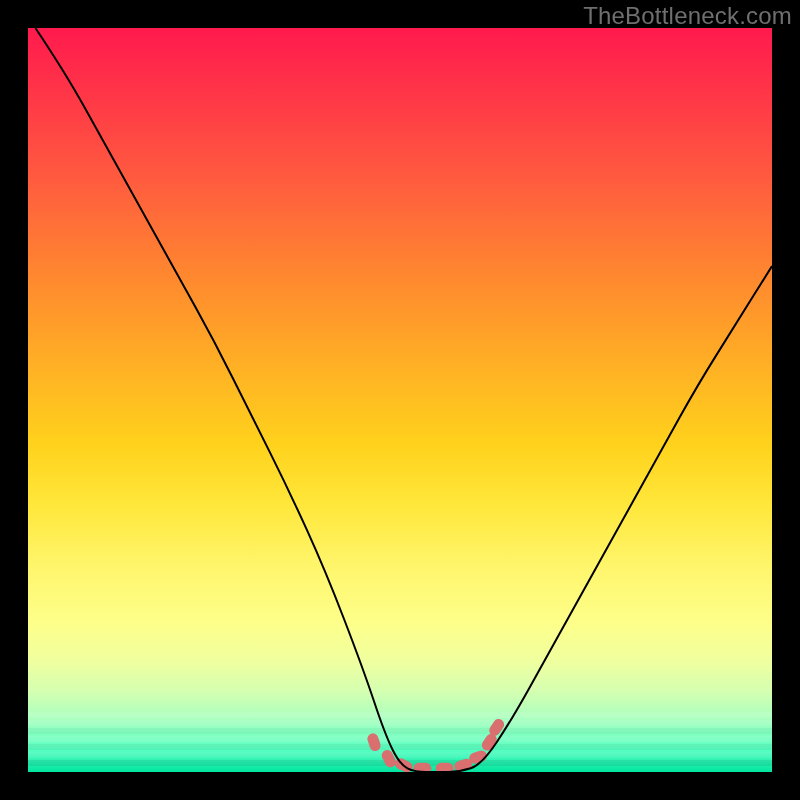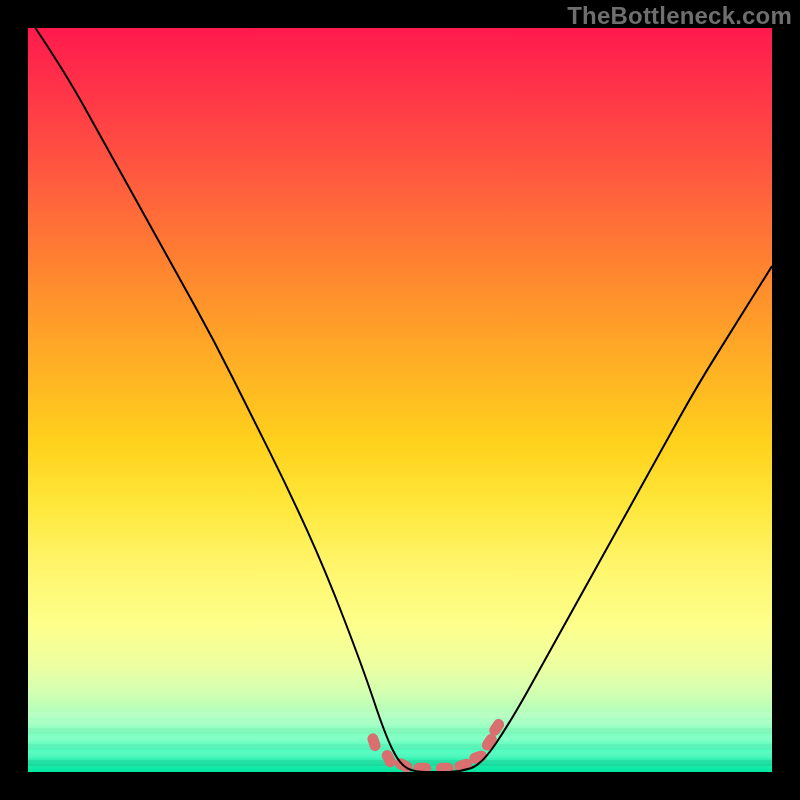--- a/index.html
+++ b/index.html
@@ -49,21 +49,21 @@
     left: 0;
     width: 100%;
     height: 6px;
   }
   .watermark {
     position: absolute;
     top: 2px;
     right: 8px;
     color: #6f6f6f;
     font-size: 24px;
-    font-weight: 700;
+    font-weight: 400;
     letter-spacing: 0.2px;
     user-select: none;
   }
   svg {
     position: absolute;
     left: 0;
     top: 0;
   }
 </style>
 </head>

